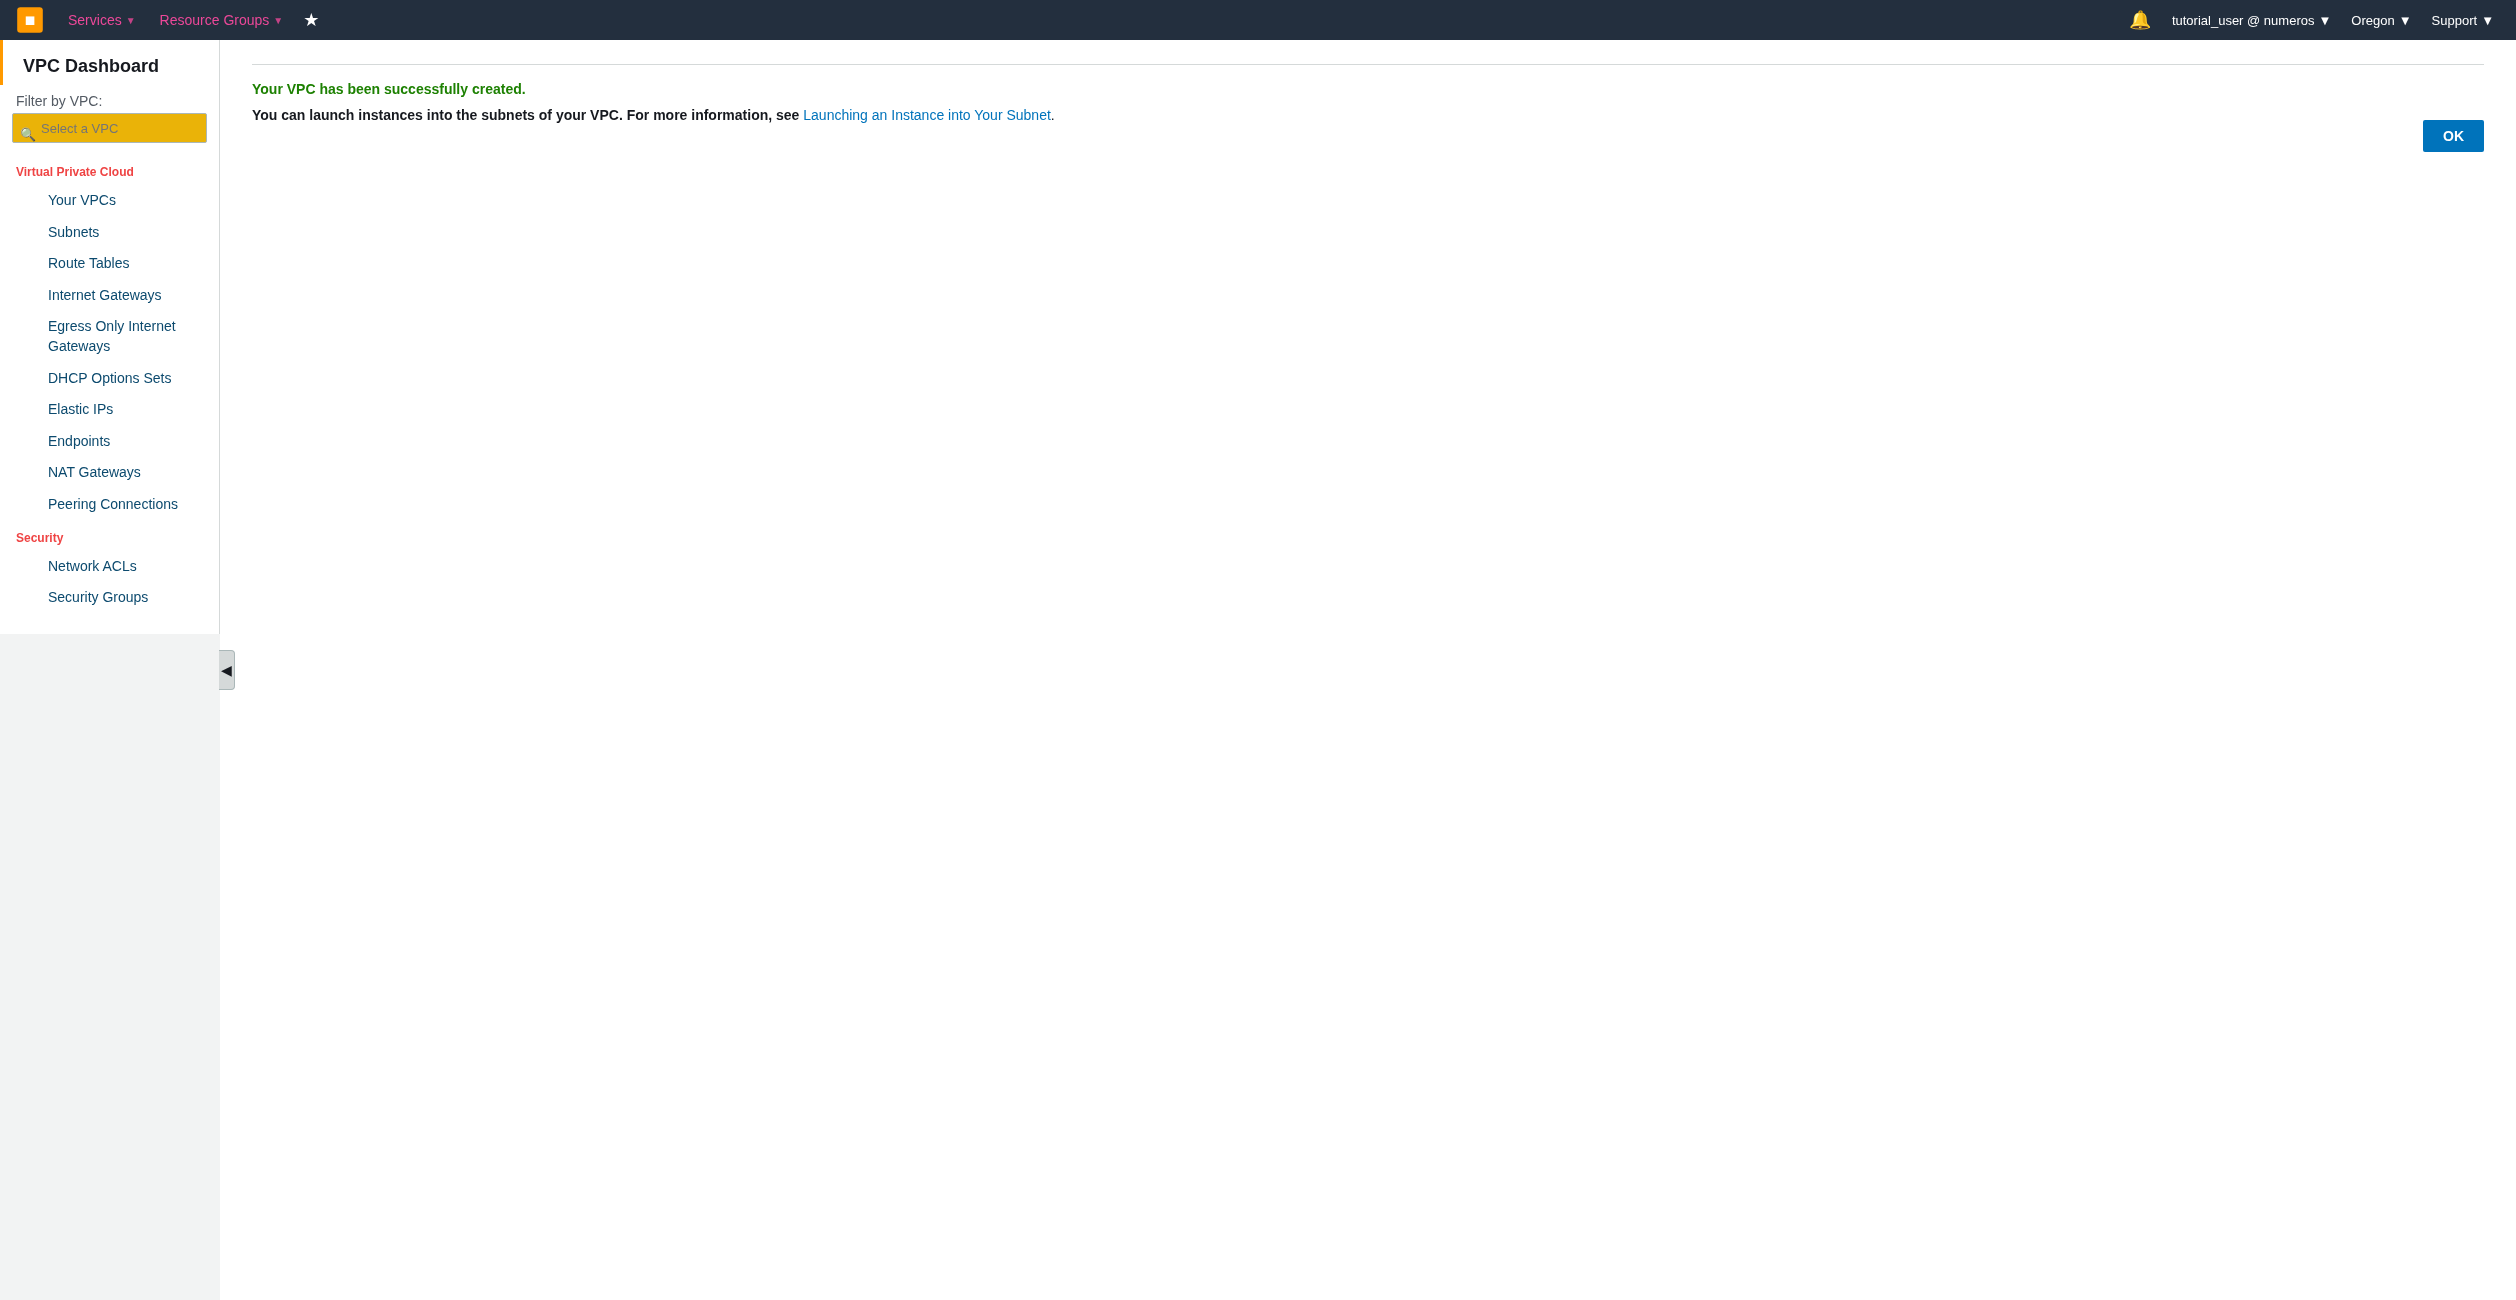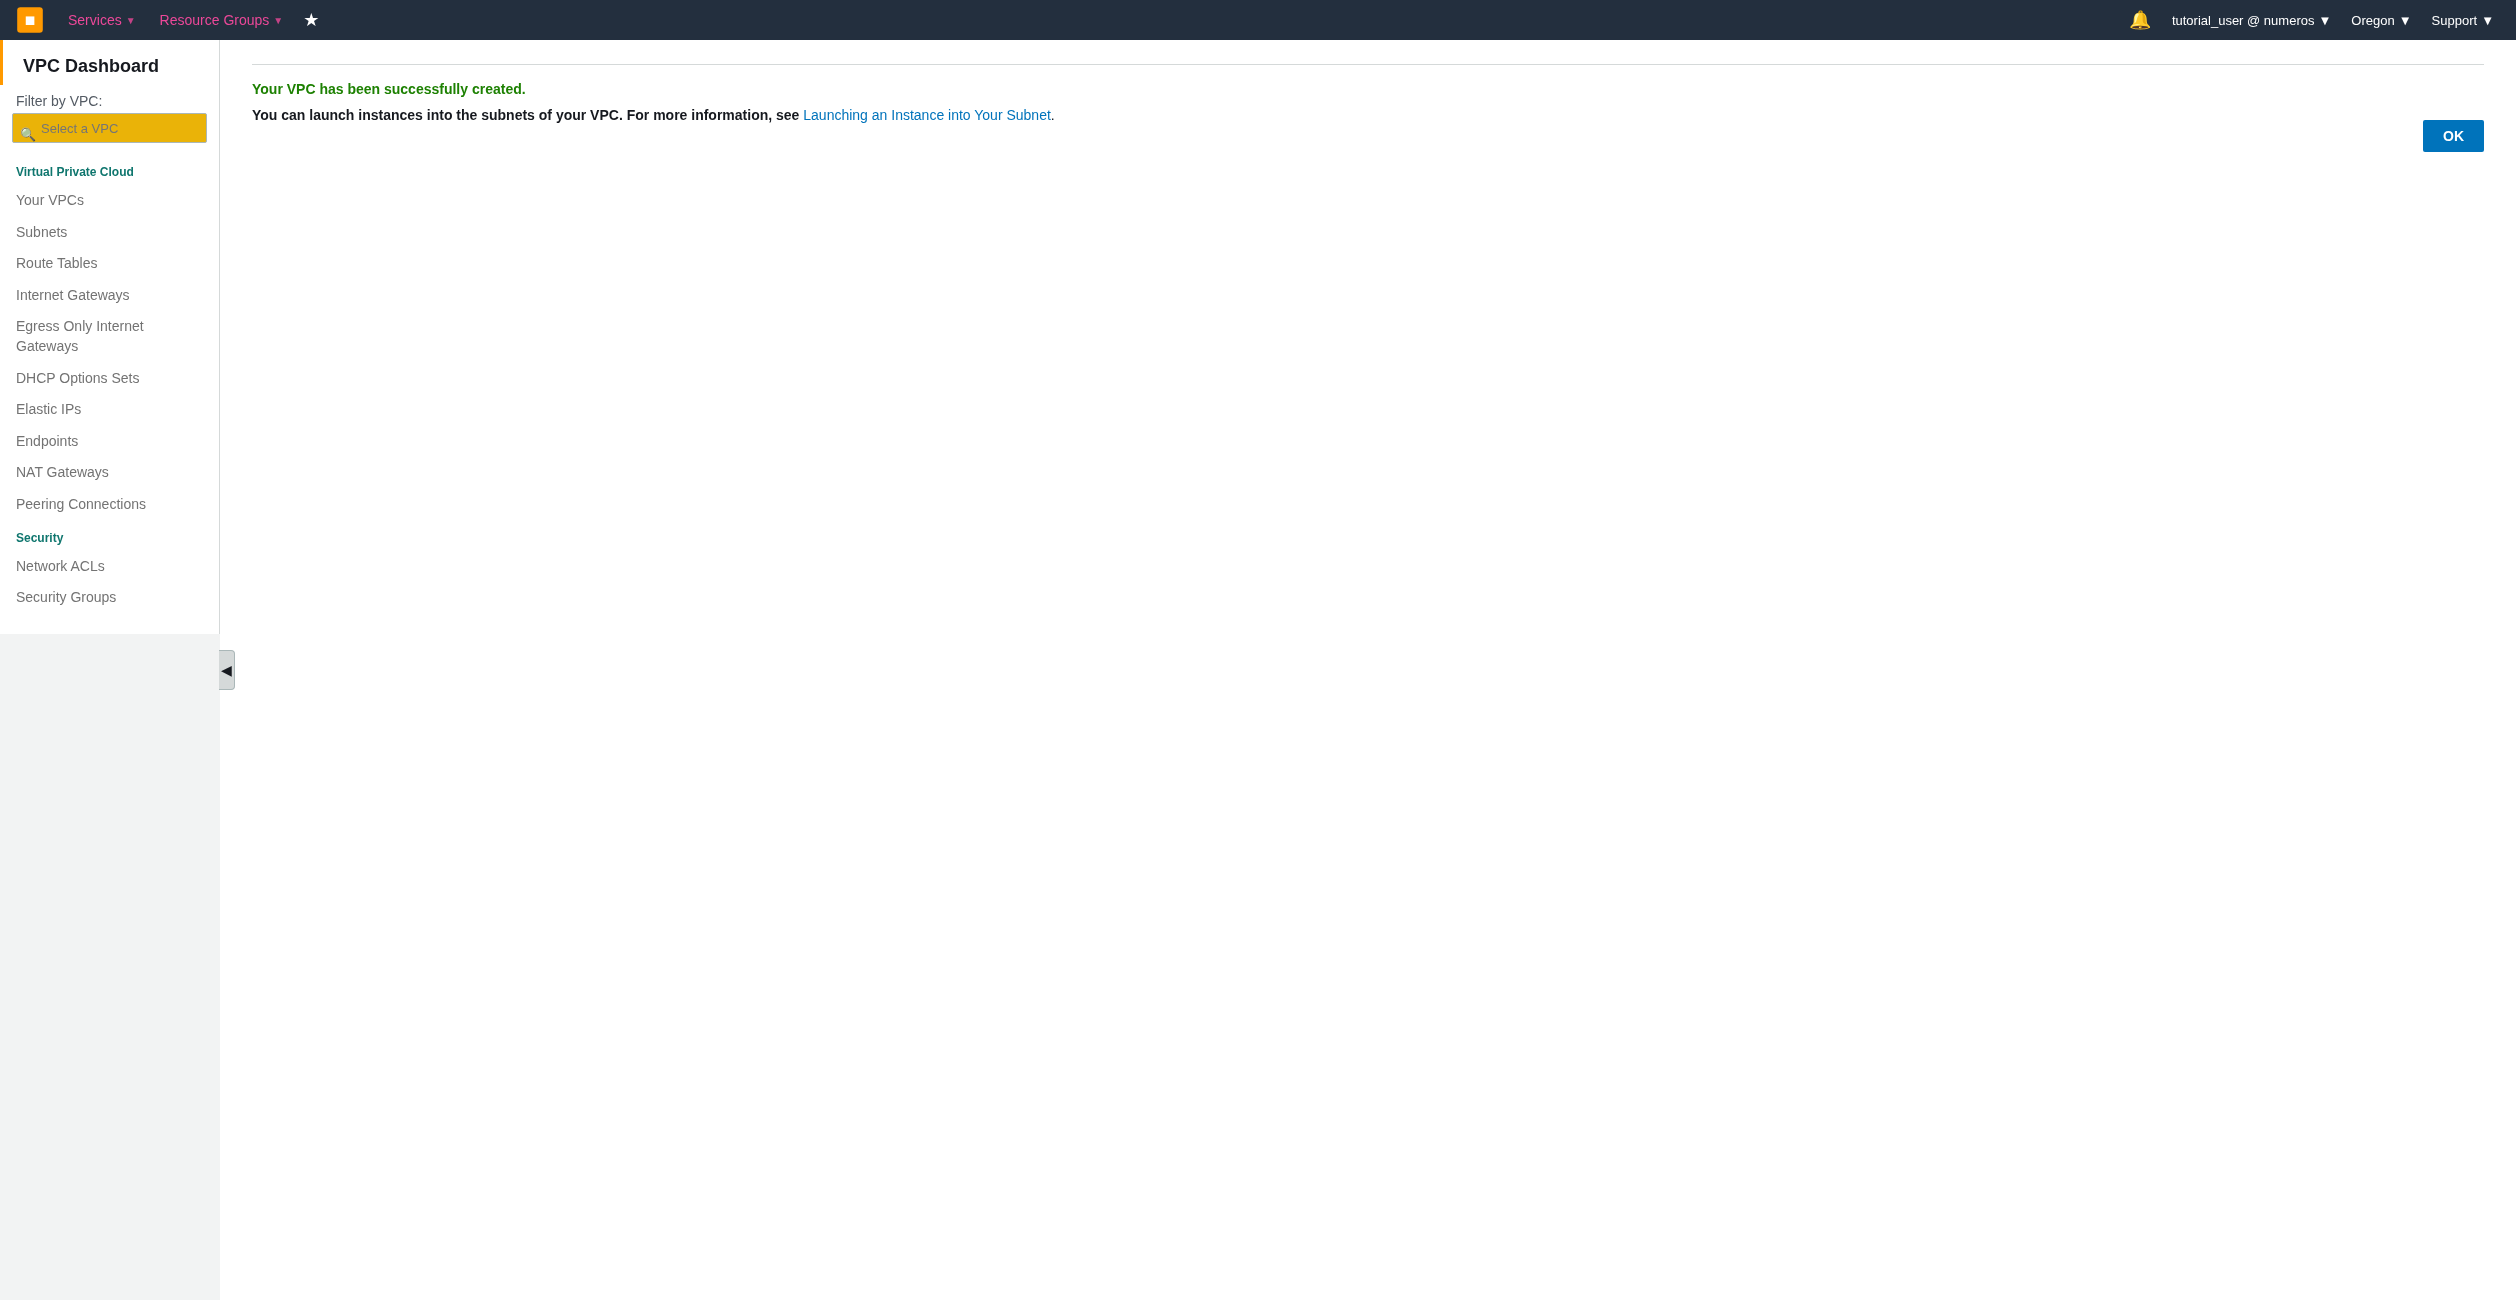--- a/index.html
+++ b/index.html
@@ -151,34 +151,35 @@
       position: absolute;
       left: 20px;
       top: 50%;
       transform: translateY(-50%);
       color: #879596;
       font-size: 13px;
     }
 
     .sidebar-section-label {
       font-size: 12px;
-      color: #0f766e;
+      color: #ef4444;
       font-weight: 600;
       text-transform: none;
       padding: 10px 16px 6px 16px;
       letter-spacing: 0;
     }
 
     .sidebar-item {
       padding: 6px 16px;
       font-size: 14px;
-      color: #737373;
+      color: #0c4a6e;
       cursor: pointer;
       display: block;
       line-height: 1.4;
+      margin-left: 32px;
     }
 
     
     .collapse-handle {
       position: absolute;
       left: 219px;
       top: 50%;
       transform: translateY(-50%);
       width: 16px;
       height: 40px;

